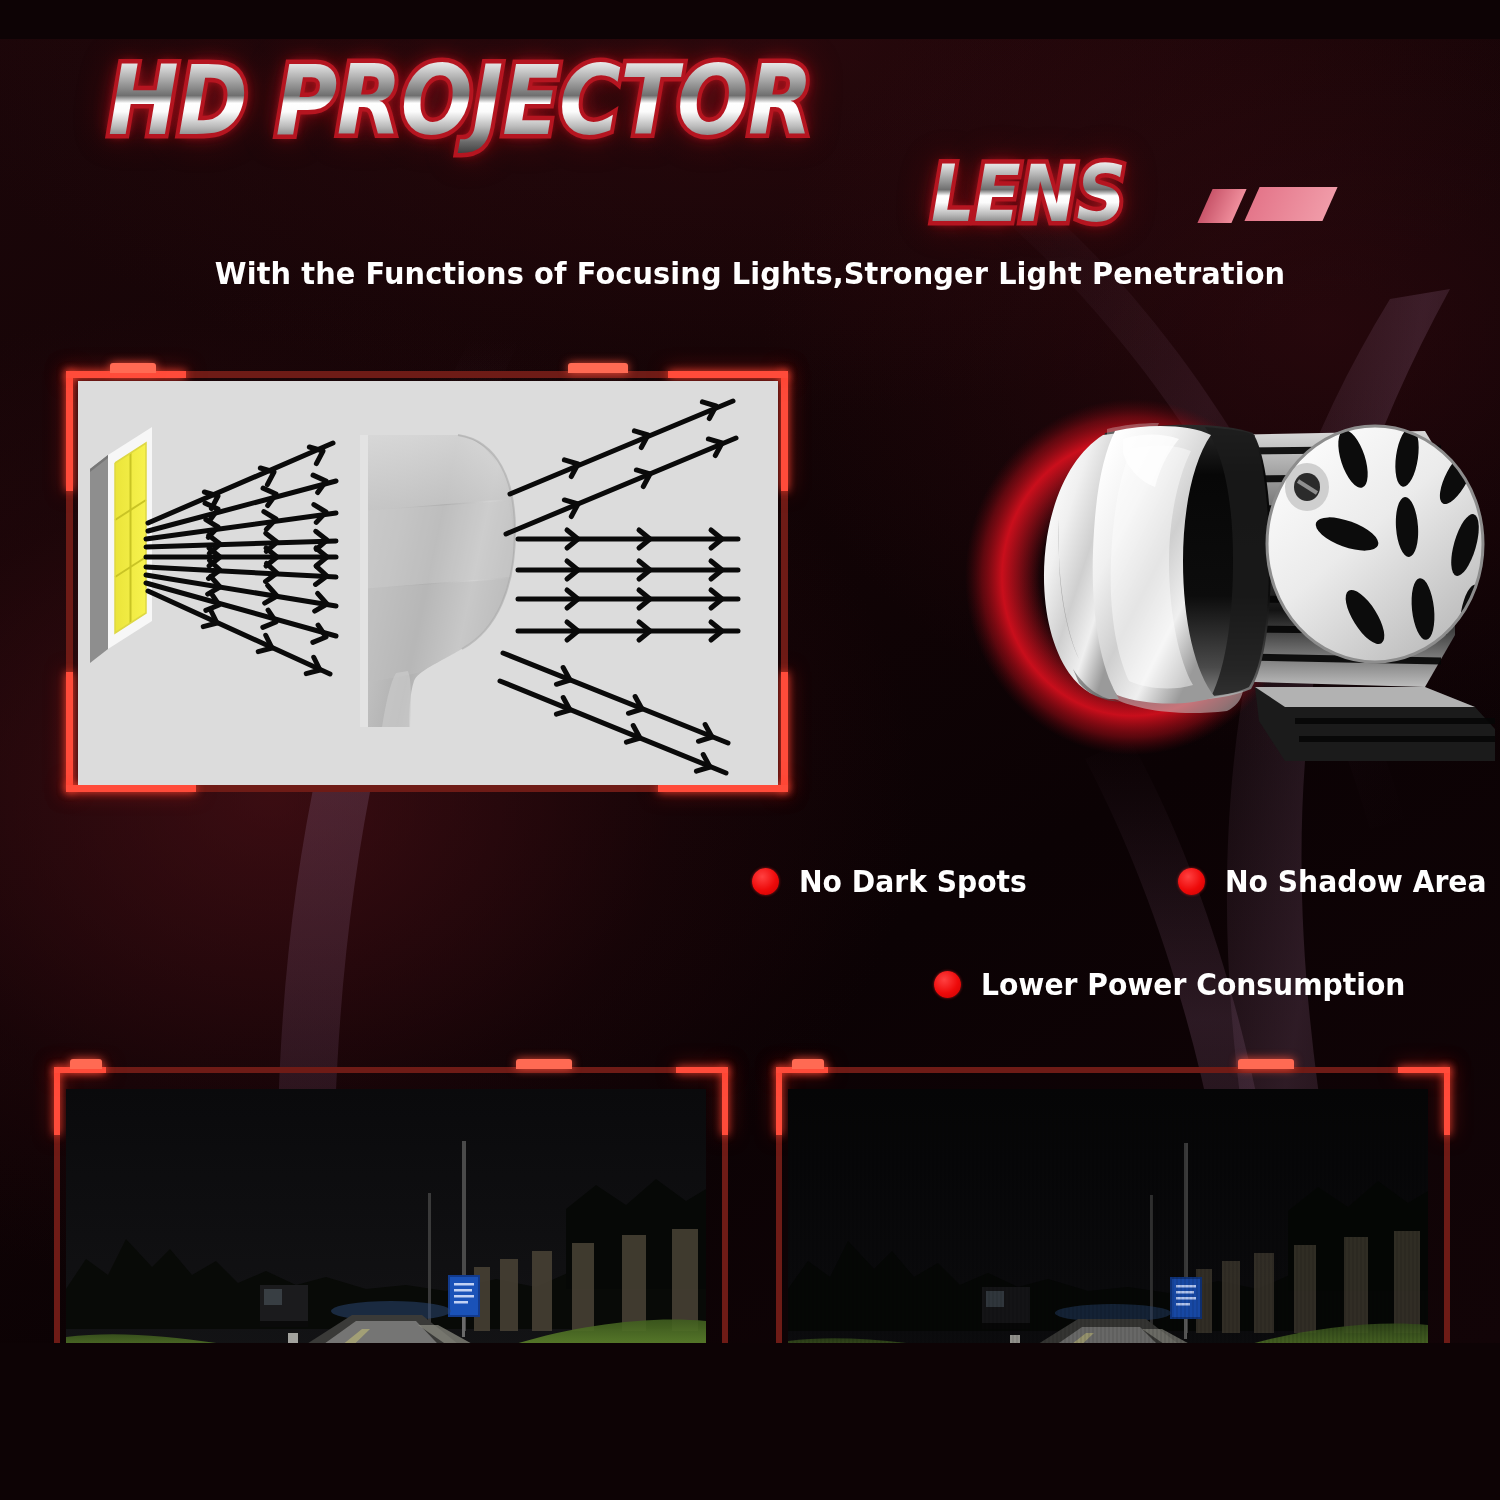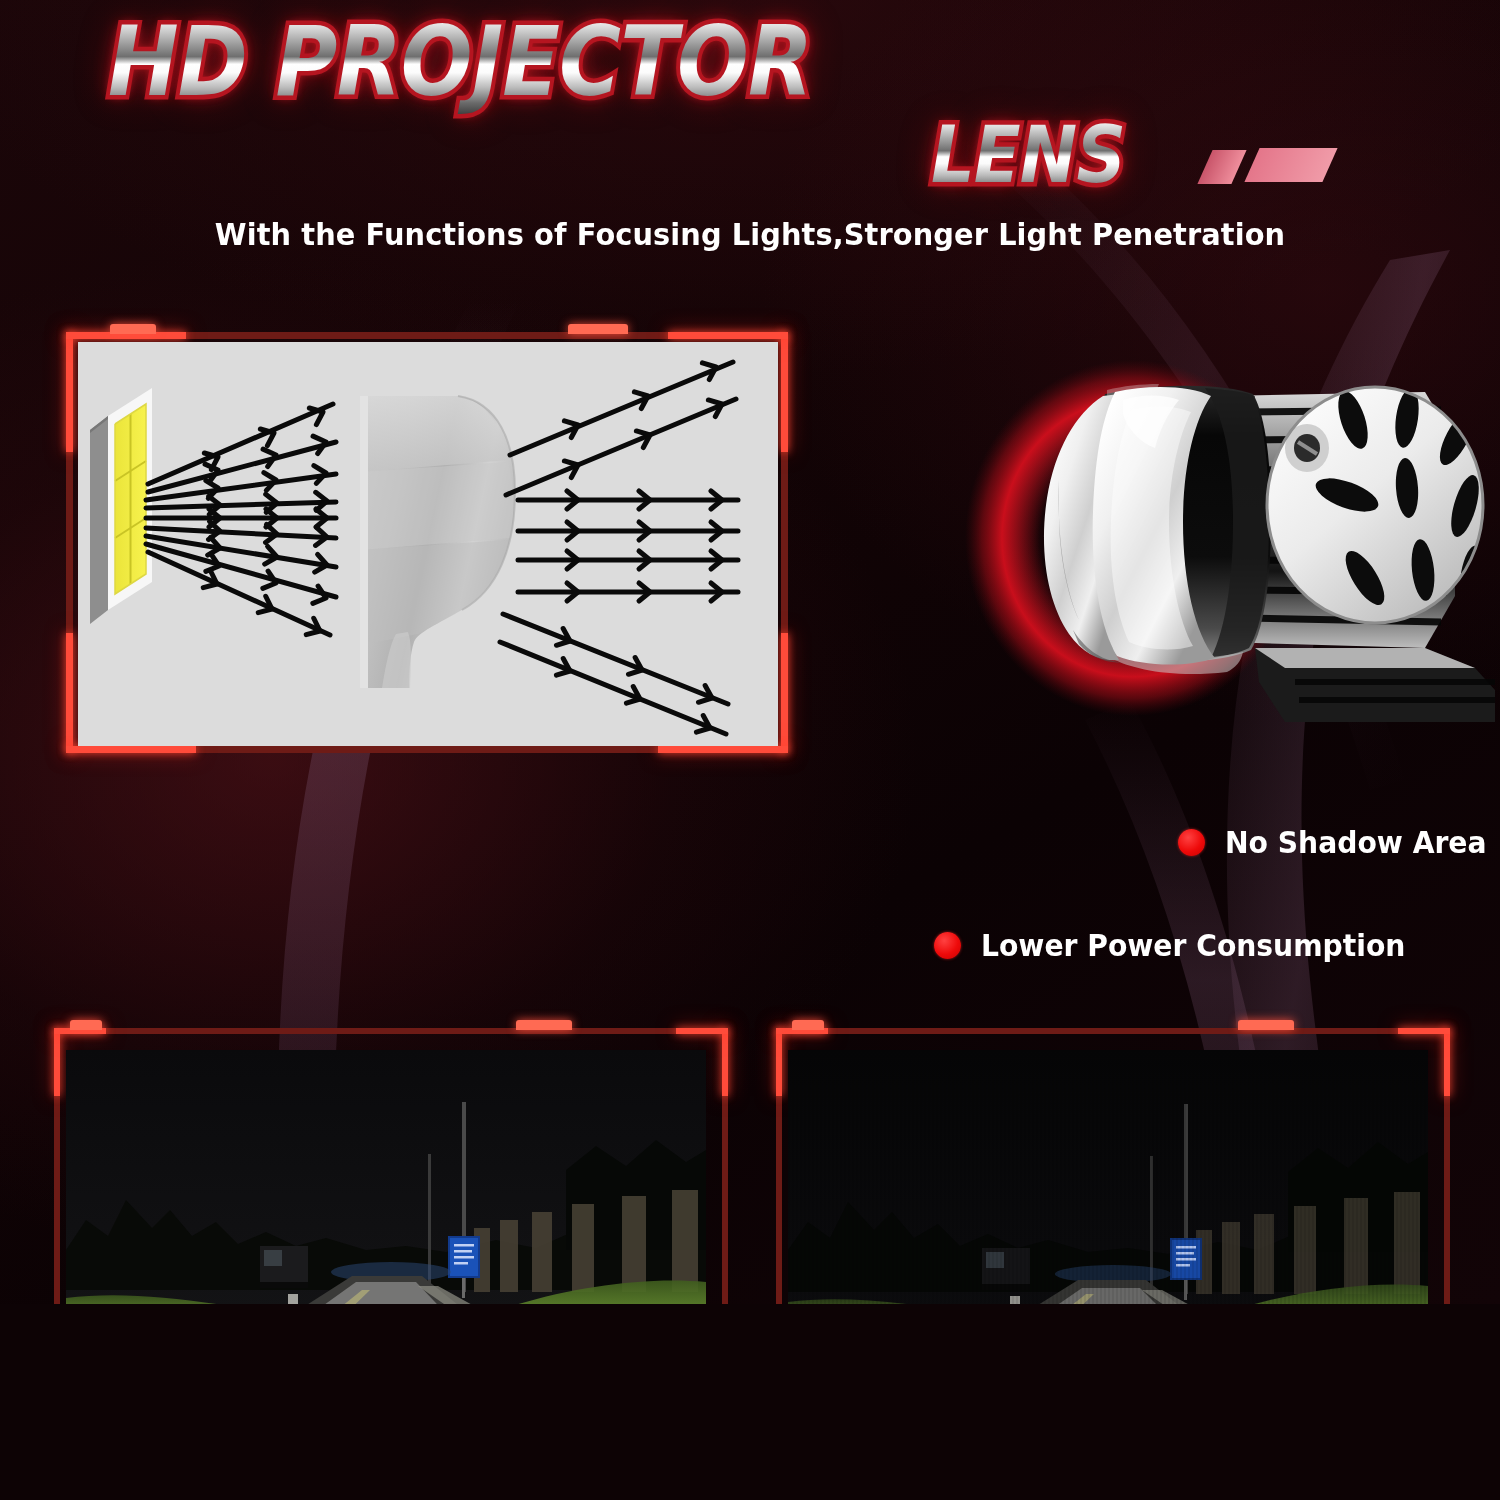--- a/index.html
+++ b/index.html
@@ -9,20 +9,21 @@
   }
   #stage{
     position:relative;
     width:1500px;height:1304px;
     overflow:hidden;
     background:
       radial-gradient(ellipse 900px 700px at 18% 58%, rgba(92,20,28,.55) 0%, rgba(50,10,16,.25) 45%, rgba(0,0,0,0) 72%),
       radial-gradient(ellipse 800px 620px at 88% 22%, rgba(70,14,22,.40) 0%, rgba(0,0,0,0) 70%),
       radial-gradient(ellipse 1100px 500px at 50% 0%, rgba(60,12,18,.45) 0%, rgba(0,0,0,0) 75%),
       linear-gradient(150deg, #1b0609 0%, #140406 35%, #0b0204 65%, #120407 100%);
+    margin-top: 39px;
   }
 
   
   .swoosh{position:absolute;pointer-events:none;}
   .sw-svg{position:absolute;inset:0;width:100%;height:100%;}
 
   
   #title-block{position:absolute;left:0;top:0;width:1500px;height:210px;}
   .metal{
     font-family:"DejaVu Sans", sans-serif;
@@ -459,20 +460,24 @@
         <path d="M 300 318 L 470 318 L 520 338 L 540 360 L 540 392 L 330 392 L 304 352 Z" fill="#1b1b1b"></path>
         <path d="M 300 318 L 470 318 L 520 338 L 330 338 Z" fill="#cdcdcd" opacity=".85"></path>
         <g stroke="#060606" stroke-width="6" opacity=".9">
           <line x1="340" y1="352" x2="540" y2="352"></line>
           <line x1="344" y1="370" x2="540" y2="370"></line>
         </g>
       </g>
     </svg>
   </div>
 
+  <div id="b1" class="bullet-row">
+    <span class="dot"></span>
+    <span class="blabel">No Dark Spots</span>
+  </div>
   <div id="b2" class="bullet-row">
     <span class="dot"></span>
     <span class="blabel">No Shadow Area</span>
   </div>
   <div id="b4" class="bullet-row">
     <span class="dot"></span>
     <span class="blabel">Lower Power Consumption</span>
   </div>
 
   <div id="photo1-frame" class="frame">

